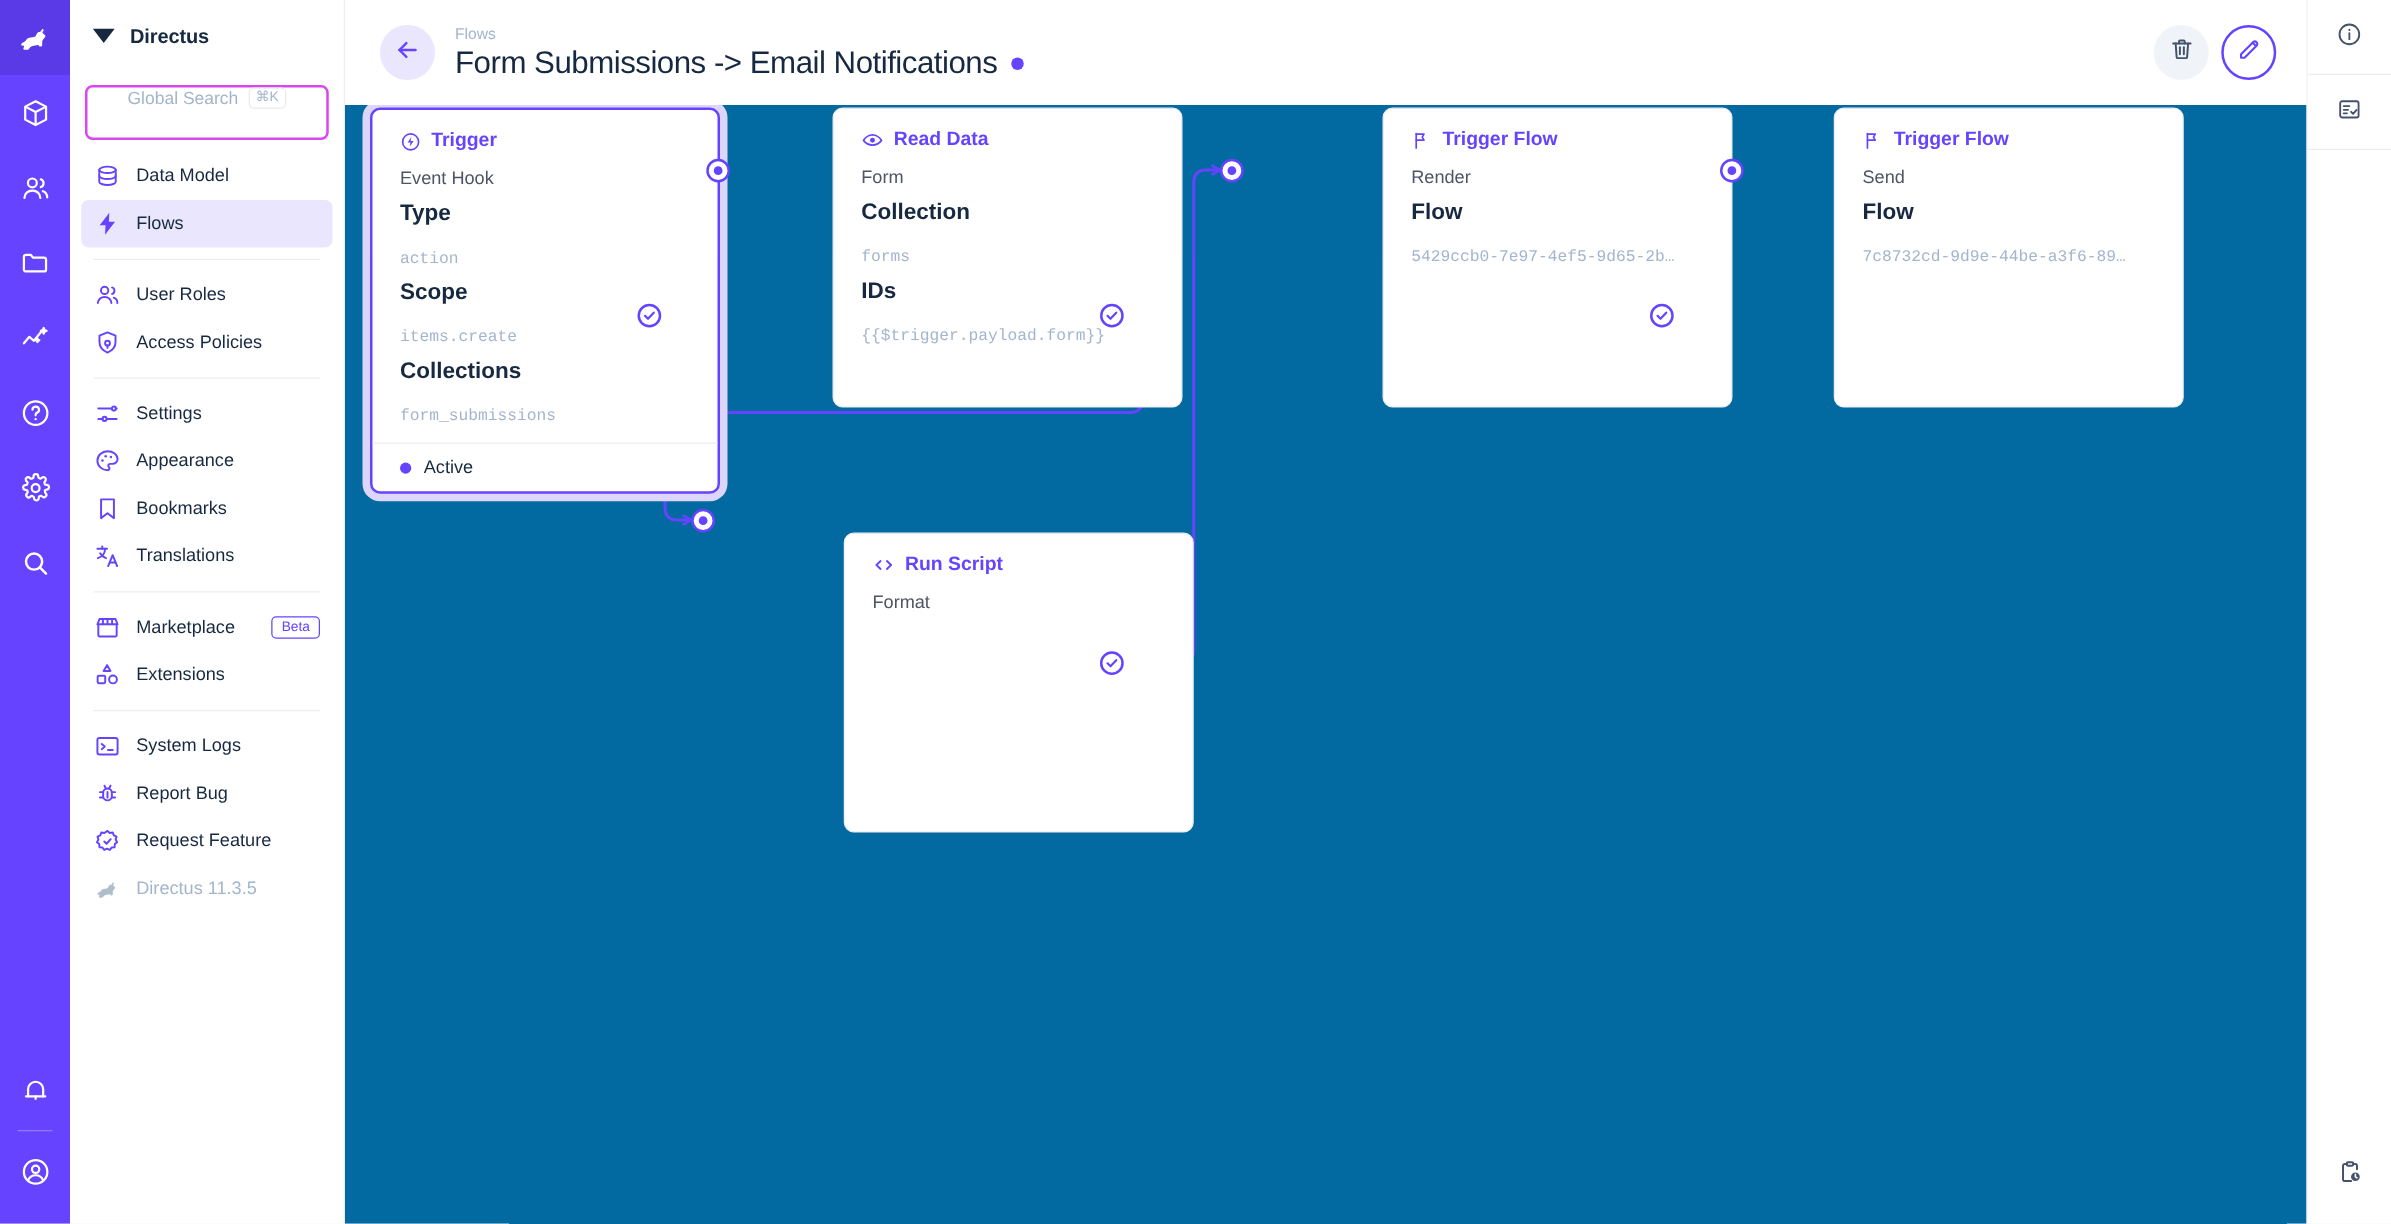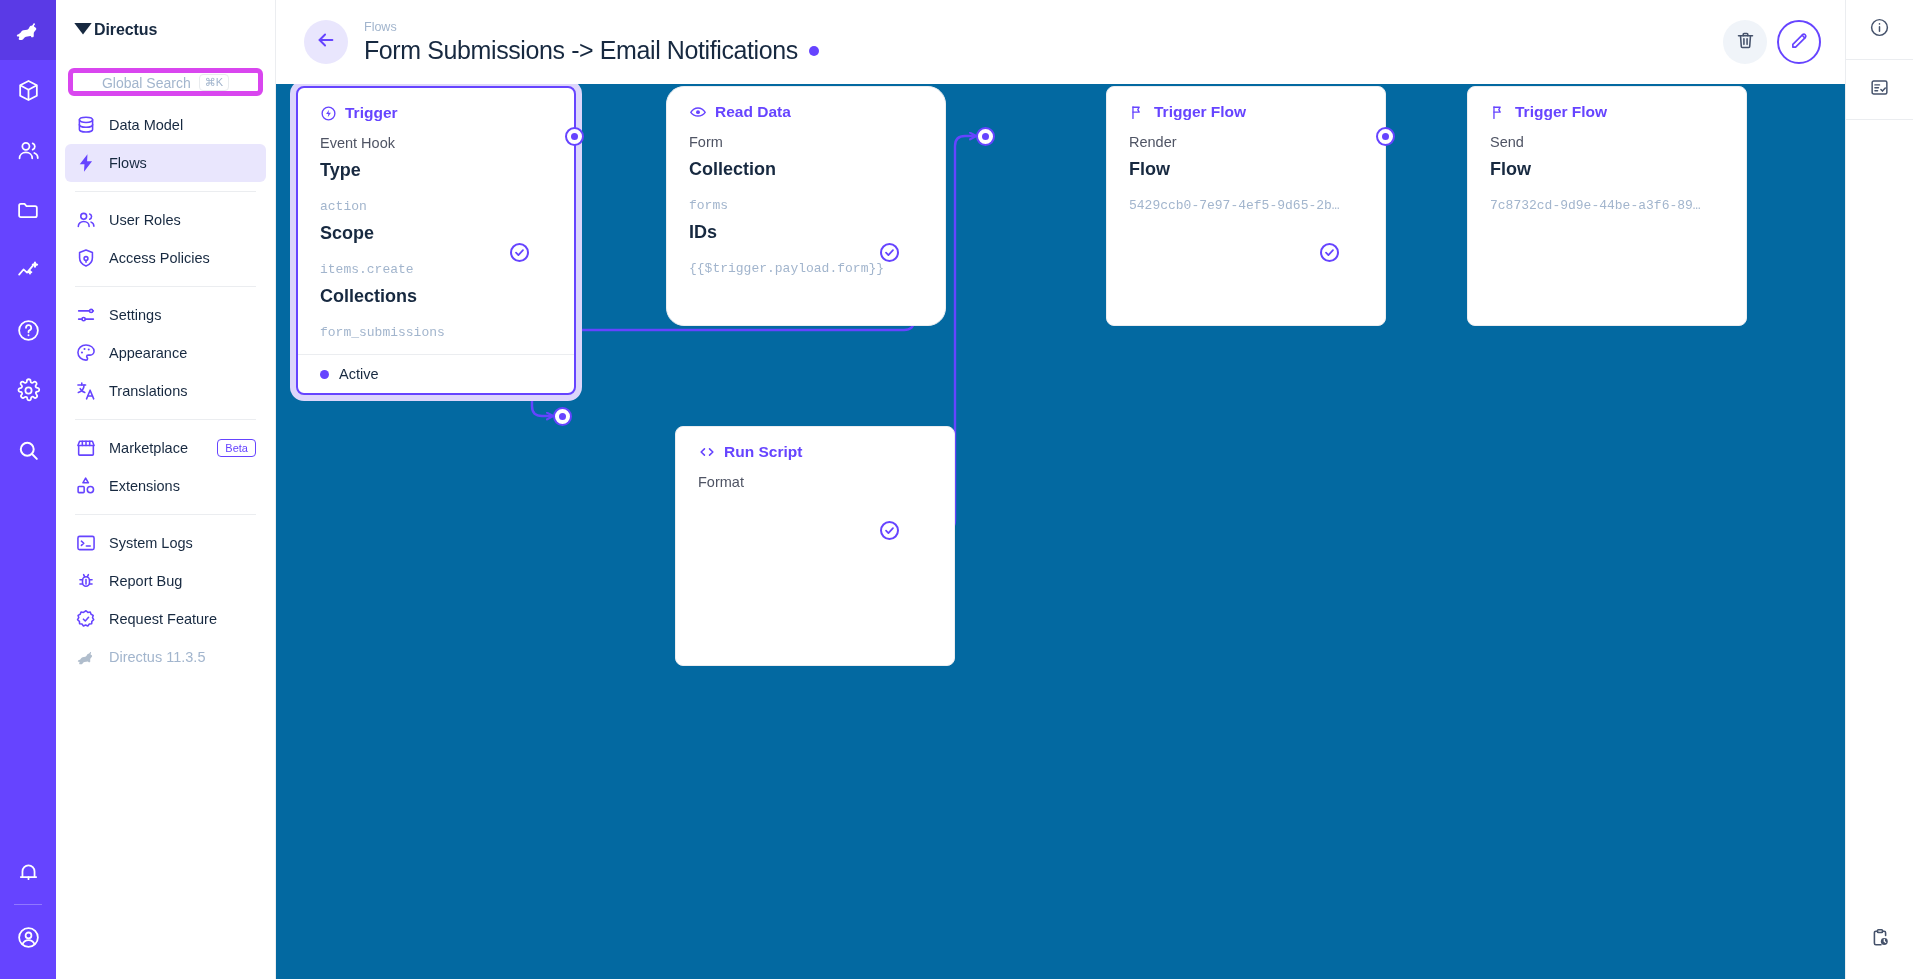--- a/index.html
+++ b/index.html
@@ -44,32 +44,32 @@
     width: 220px; height: 979px;
     background: #ffffff;
     border-right: 1px solid #ebedf0;
     flex-shrink: 0;
     display: flex; flex-direction: column;
   }
   .sb-header {
     height: 60px;
     display: flex; align-items: center;
     padding: 0 16px;
-    gap: 0;
+    gap: 10px;
   }
   .sb-header-title {
     font-size: 16px; font-weight: 700; color: #172940;
     letter-spacing: -0.1px;
   }
   .sb-search-wrap { padding: 8px 12px 10px; }
   .sb-search {
-    height: 28px;
-    border: 5px solid #d946ef;
+    height: 44px;
+    border: 2px solid #d946ef;
     border-radius: 6px;
-    display: flex; align-items: flex-end; justify-content: center;
+    display: flex; align-items: flex-start; justify-content: center;
     gap: 8px;
     cursor: text;
   }
   .sb-search-ph { font-size: 14px; color: #a2b5cd; }
   .sb-kbd {
     font-size: 11px; color: #a2b5cd;
     border: 1px solid #e8ebee;
     border-radius: 4px;
     padding: 2px 5px;
     line-height: 1;
@@ -366,20 +366,28 @@
       <div class="sb-item">
         <span class="ico">
           <svg width="22" height="22" viewBox="0 0 24 24" fill="none" stroke="#6644ff" stroke-width="1.7" stroke-linecap="round" stroke-linejoin="round">
             <path d="M12 3.2c-4.9 0-8.8 3.7-8.8 8.3S7.1 19.8 12 19.8c1 0 1.7-.7 1.7-1.6 0-.5-.2-.9-.5-1.2-.3-.3-.5-.7-.5-1.1 0-.9.8-1.6 1.7-1.6h2c2.4 0 4.4-1.9 4.4-4.2 0-3.9-3.9-6.9-8.8-6.9z"></path>
             <circle cx="7.6" cy="11.4" r="1.1" fill="#6644ff" stroke="none"></circle>
             <circle cx="10.4" cy="7.6" r="1.1" fill="#6644ff" stroke="none"></circle>
             <circle cx="15" cy="8.2" r="1.1" fill="#6644ff" stroke="none"></circle>
           </svg>
         </span>
         <span class="lbl">Appearance</span>
+      </div>
+      <div class="sb-item">
+        <span class="ico">
+          <svg width="22" height="22" viewBox="0 0 24 24" fill="none" stroke="#6644ff" stroke-width="1.7" stroke-linecap="round" stroke-linejoin="round">
+            <path d="M6.4 3.8h11.2v16.4L12 15.9l-5.6 4.3z"></path>
+          </svg>
+        </span>
+        <span class="lbl">Bookmarks</span>
       </div>
       <div class="sb-item">
         <span class="ico">
           <svg width="22" height="22" viewBox="0 0 24 24" fill="none" stroke="#6644ff" stroke-width="1.7" stroke-linecap="round" stroke-linejoin="round">
             <path d="M3.2 5.4h8.4"></path>
             <path d="M7.4 3.4v2"></path>
             <path d="M9.9 5.4c0 3.6-2.6 6.9-6.3 8.3"></path>
             <path d="M5.6 9.4c1 2 2.9 3.5 5.1 4.3"></path>
             <path d="M12.6 20.6l3.9-9.5 3.9 9.5"></path>
             <path d="M14 17.5h5"></path>
@@ -535,21 +543,21 @@
             <div class="fld-k">Scope</div>
             <div class="fld-v">items.create</div>
             <div class="fld-k">Collections</div>
             <div class="fld-v">form_submissions</div>
           </div>
           <div class="node-foot">
             <span class="foot-dot"></span>
             <span>Active</span>
           </div>
         </div>
-        <div class="node" style="left: 390px; top: 2px; height: 240px; border-radius: 18px;">
+        <div class="node" style="left: 390px; top: 2px; height: 240px;">
           <div class="node-body">
             <div class="node-head">
               <span class="hico">
                 <svg width="18" height="18" viewBox="0 0 24 24" fill="none" stroke="#6644ff" stroke-width="1.9" stroke-linecap="round" stroke-linejoin="round">
                   <path d="M2.4 12.4S6 6.6 12 6.6s9.6 5.8 9.6 5.8S18 17.4 12 17.4 2.4 12.4 2.4 12.4z"></path>
                   <circle cx="12" cy="12.2" r="2.6" fill="#6644ff" stroke="none"></circle>
                 </svg>
               </span>
               <span>Read Data</span>
             </div>

